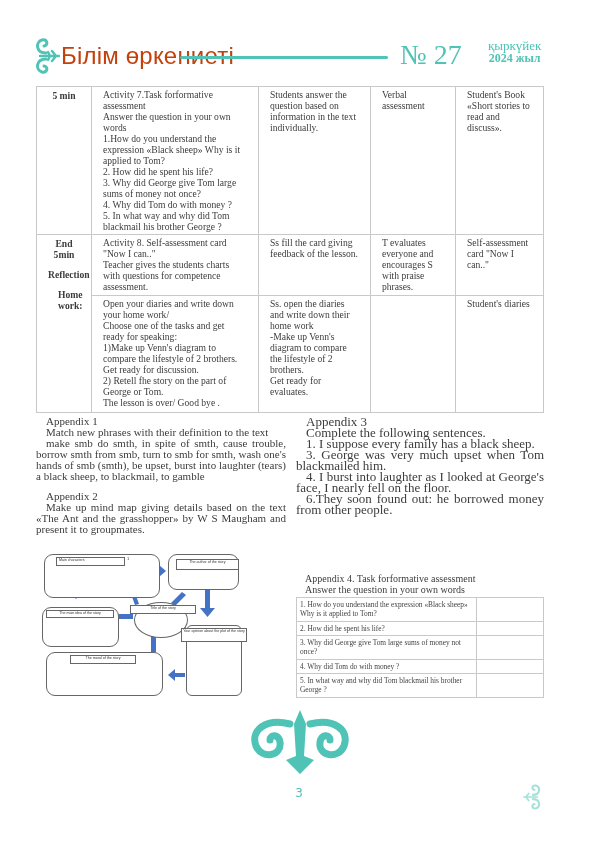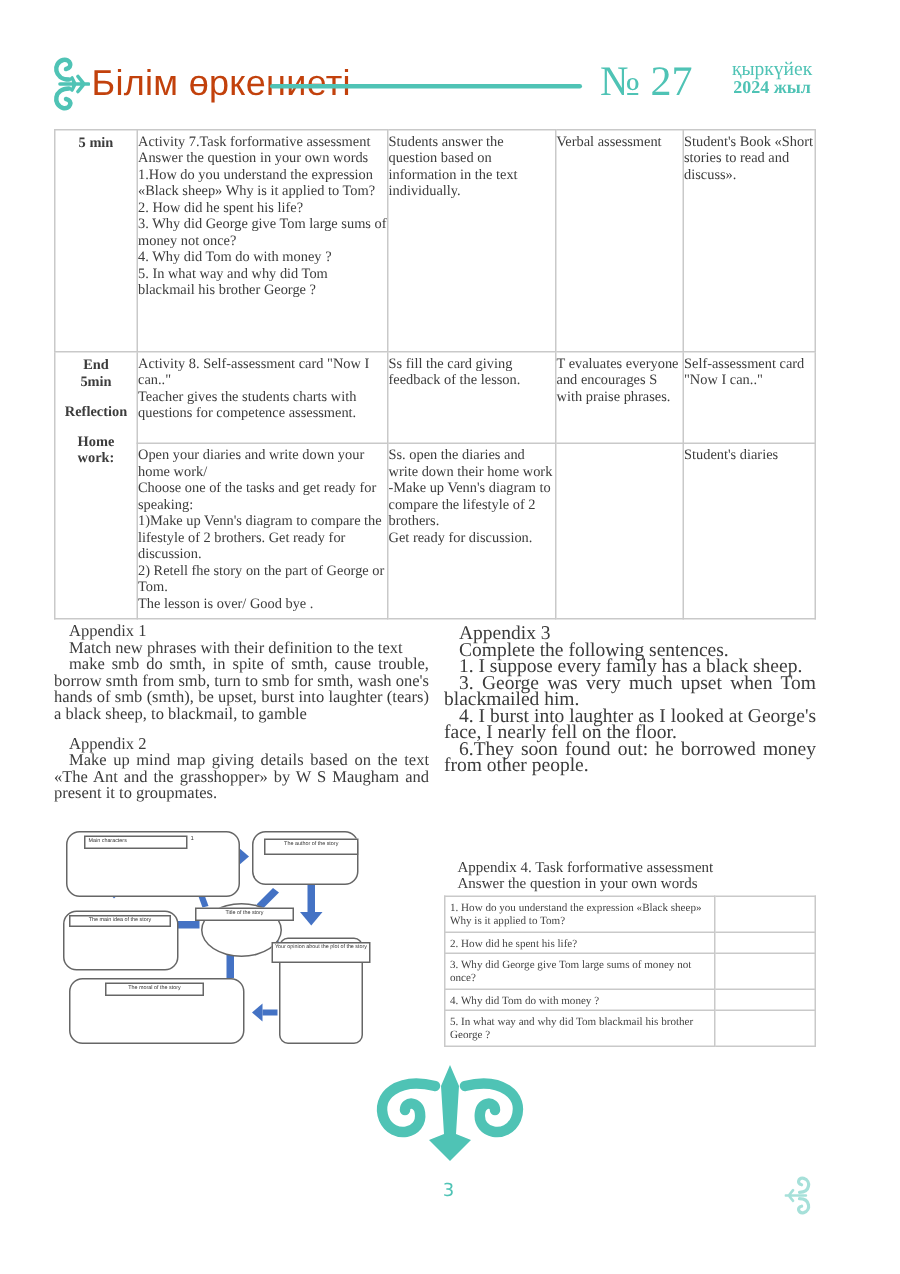--- a/index.html
+++ b/index.html
@@ -26,21 +26,21 @@
     font-family: "Liberation Serif", serif; font-size: 12px; line-height: 12px; color: #4fc3b5; font-weight: bold;
   }
   .issue-date .m { font-weight: normal; font-size: 13px; }
 
   
   .lesson-table {
     position: absolute; left: 36px; top: 86px; width: 507px;
     border-collapse: collapse; table-layout: fixed;
     font-family: "Liberation Serif", serif; font-size: 9.6px; line-height: 11px; color: #3c3c3c;
   }
-  .lesson-table td { border: 1px solid #c9c9c9; vertical-align: top; padding: 2px 0; }
+  .lesson-table td { border: 1px solid #c9c9c9; vertical-align: top; padding: 2px 11px; }
   .lesson-table td.stage { text-align: center; font-weight: bold; padding-top: 3px; }
   .stage p { margin: 0 0 9px 0; }
   .cell-line { display: block; }
 
   
   .col-left { position: absolute; left: 36px; top: 416px; width: 250px;
     font-family: "Liberation Serif", serif; font-size: 11px; line-height: 11px; color: #3c3c3c; text-align: justify; }
   .col-right { position: absolute; left: 296px; top: 416px; width: 248px;
     font-family: "Liberation Serif", serif; font-size: 13px; line-height: 11px; color: #3c3c3c; text-align: justify; }
   .ind { text-indent: 10px; margin: 0; }
@@ -129,21 +129,21 @@
     <td>
       <span class="cell-line">Open your diaries and write down your home work/</span>
       <span class="cell-line">Choose  one  of  the tasks and get ready  for speaking:</span>
       <span class="cell-line">1)Make up Venn's diagram to compare the lifestyle of 2 brothers. Get ready for discussion.</span>
       <span class="cell-line">2) Retell fhe story on the part of George or Tom.</span>
       <span class="cell-line">The lesson is over/ Good bye .</span>
     </td>
     <td>
       <span class="cell-line">Ss.  open the  diaries and write down   their  home work</span>
       <span class="cell-line">-Make up Venn's diagram to compare the lifestyle of 2 brothers.</span>
-      <span class="cell-line">Get ready for discussion.</span>
+      <span class="cell-line">Get ready for evaluates.</span>
     </td>
     <td></td>
     <td>Student's  diaries</td>
   </tr>
 </tbody>
   </table>
 
 <div class="col-left">
   <p class="ind">Appendix 1</p>
   <p class="ind">Match new  phrases  with their definition  to the text</p>

